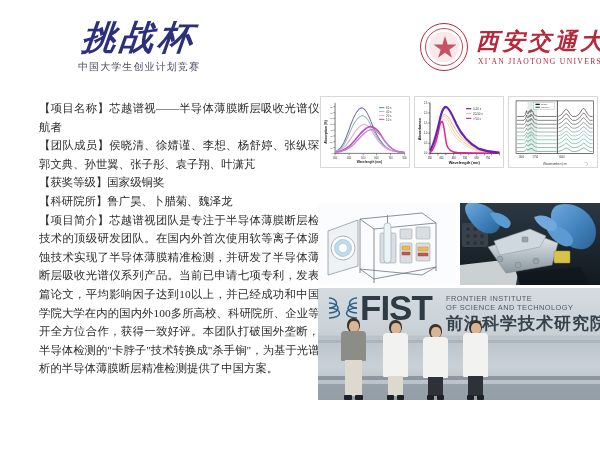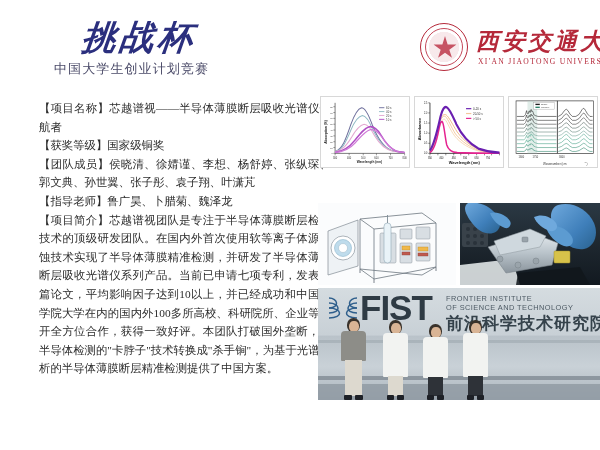--- a/index.html
+++ b/index.html
@@ -19,22 +19,22 @@
   .cc-logo{position:absolute;left:54px;top:18px;width:170px;height:58px;}
   .cc-mark{
     font-family:"Liberation Serif",serif;
     font-size:34px;font-weight:bold;letter-spacing:4px;
     color:#2b2f7e;line-height:40px;
     font-style:italic;
     text-align:center;
     transform:skewX(-6deg);
   }
   .cc-sub{
-    margin-top:2px;
-    font-size:13px;color:#4a4a68;letter-spacing:1.1px;
+    margin-top:2px;text-align:center;
+    font-size:10px;color:#4a4a68;letter-spacing:1.1px;
   }
 
   .xjtu{position:absolute;left:420px;top:20px;width:175px;height:58px;}
   .seal{
     position:absolute;left:0;top:3px;width:48px;height:48px;border-radius:50%;
     border:1.6px solid #b5293a;
     box-sizing:border-box;
     background:
       radial-gradient(circle at 50% 50%, rgba(181,41,58,0.10) 0 46%, rgba(255,255,255,0) 47%);
   }
@@ -141,25 +141,25 @@
         <div class="seal-core"></div>
       </div>
       <div class="xjtu-cn">西安交通大学</div>
       <div class="xjtu-en">XI'AN JIAOTONG UNIVERSITY</div>
     </div>
   </div>
 
   <div class="body-text">
     <p><span class="lbl">【项目名称】</span><span>芯越谱视——半导体薄膜断层吸收光谱仪领航者</span></p>
 
+    <p><span class="lbl">【团队成员】</span><span>侯晓清、徐婧谨、李想、杨舒婷、张纵琛、郭文典、孙世翼、张子彤、袁子翔、叶潇芃</span></p>
+
     <p><span class="lbl">【获奖等级】</span><span>国家级铜奖</span></p>
 
-    <p><span class="lbl">【团队成员】</span><span>侯晓清、徐婧谨、李想、杨舒婷、张纵琛、郭文典、孙世翼、张子彤、袁子翔、叶潇芃</span></p>
-
-    <p><span class="lbl">【指导老师】</span><span>鲁广昊、卜腊菊、魏泽龙</span></p>
+    <p><span class="lbl">【科研院所】</span><span>鲁广昊、卜腊菊、魏泽龙</span></p>
 
     <p><span class="lbl">【项目简介】</span><span>芯越谱视团队是专注于半导体薄膜断层检测技术的顶级研发团队。在国内外首次使用软等离子体源刻蚀技术实现了半导体薄膜精准检测，并研发了半导体薄膜断层吸收光谱仪系列产品。当前已申请七项专利，发表多篇论文，平均影响因子达到10以上，并已经成功和中国科学院大学在内的国内外100多所高校、科研院所、企业等展开全方位合作，获得一致好评。本团队打破国外垄断，将半导体检测的"卡脖子"技术转换成"杀手锏"，为基于光谱分析的半导体薄膜断层精准检测提供了中国方案。</span></p>
   </div>
 
   <div class="figs">
 
     <div class="fig">
       <svg viewBox="0 0 100 72" preserveAspectRatio="none">
         <rect x="0" y="0" width="100" height="72" fill="#ffffff"></rect>
 

